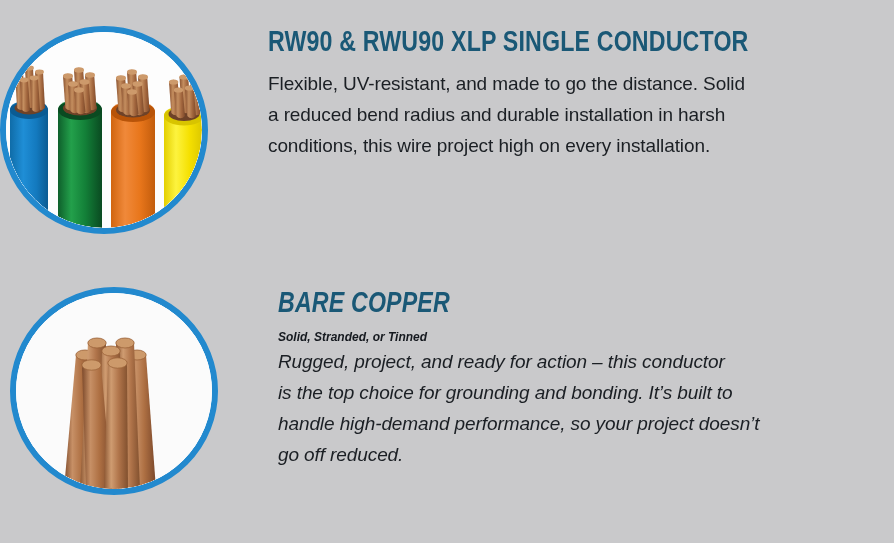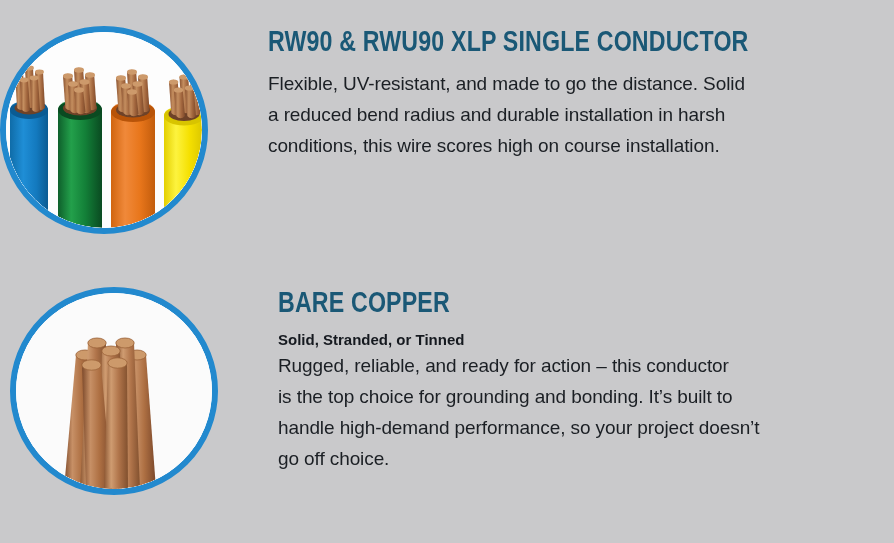--- a/index.html
+++ b/index.html
@@ -22,21 +22,21 @@
     background: #c9c9cb;
   }
 
   
   .feature-row {
     position: absolute;
     display: flex;
     align-items: flex-start;
   }
   #row-0 { left: 0px;  top: 26px;  }
-  #row-1 { left: 10px; top: 287px; }
+  #row-1 { left: 10px; top: 287px; font-style: italic; }
 
   
   .media-badge {
     position: relative;
     flex: 0 0 auto;
     width: 208px;
     height: 208px;
     border-radius: 50%;
     background: #ffffff;
     border: 6px solid #2289ce;
@@ -68,21 +68,21 @@
     letter-spacing: 0.2px;
     text-transform: uppercase;
     margin: 0 0 13px 0;
     transform: scaleX(0.80);
     transform-origin: left center;
     white-space: nowrap;
   }
 
   .feature-subtitle {
     color: #15191f;
-    font-size: 15px;
+    font-size: 12px;
     font-weight: 700;
     line-height: 1.32;
     margin: 0 0 1px 0;
   }
 
   .feature-body {
     color: #1b1f24;
     font-size: 19px;
     line-height: 1.62;
     margin: 0;
@@ -217,21 +217,21 @@
           </g>
         </svg>
       </div>
     </div>
 
     <div class="feature-text">
       <h2 class="feature-title">RW90 &amp; RWU90 XLP SINGLE CONDUCTOR</h2>
       <p class="feature-body">
         <span class="ln">Flexible, UV-resistant, and made to go the distance. Solid</span>
         <span class="ln">a reduced bend radius and durable installation in harsh</span>
-        <span class="ln">conditions, this wire scores high on course installation.</span>
+        <span class="ln">conditions, this wire project high on every installation.</span>
       </p>
     </div>
   </div>
 
   <div class="feature-row" id="row-1">
 
     <div class="media-badge">
       <div class="media-inner">
         <svg width="196" height="196" viewBox="0 0 196 196">
           <defs>
@@ -280,21 +280,21 @@
             </g>
           </g>
         </svg>
       </div>
     </div>
 
     <div class="feature-text">
       <h2 class="feature-title">BARE COPPER</h2>
       <p class="feature-subtitle">Solid, Stranded, or Tinned</p>
       <p class="feature-body">
-        <span class="ln">Rugged, reliable, and ready for action – this conductor</span>
+        <span class="ln">Rugged, project, and ready for action – this conductor</span>
         <span class="ln">is the top choice for grounding and bonding. It’s built to</span>
         <span class="ln">handle high-demand performance, so your project doesn’t</span>
-        <span class="ln">go off choice.</span>
+        <span class="ln">go off reduced.</span>
       </p>
     </div>
   </div>
 
 </div>
 
 </body></html>

